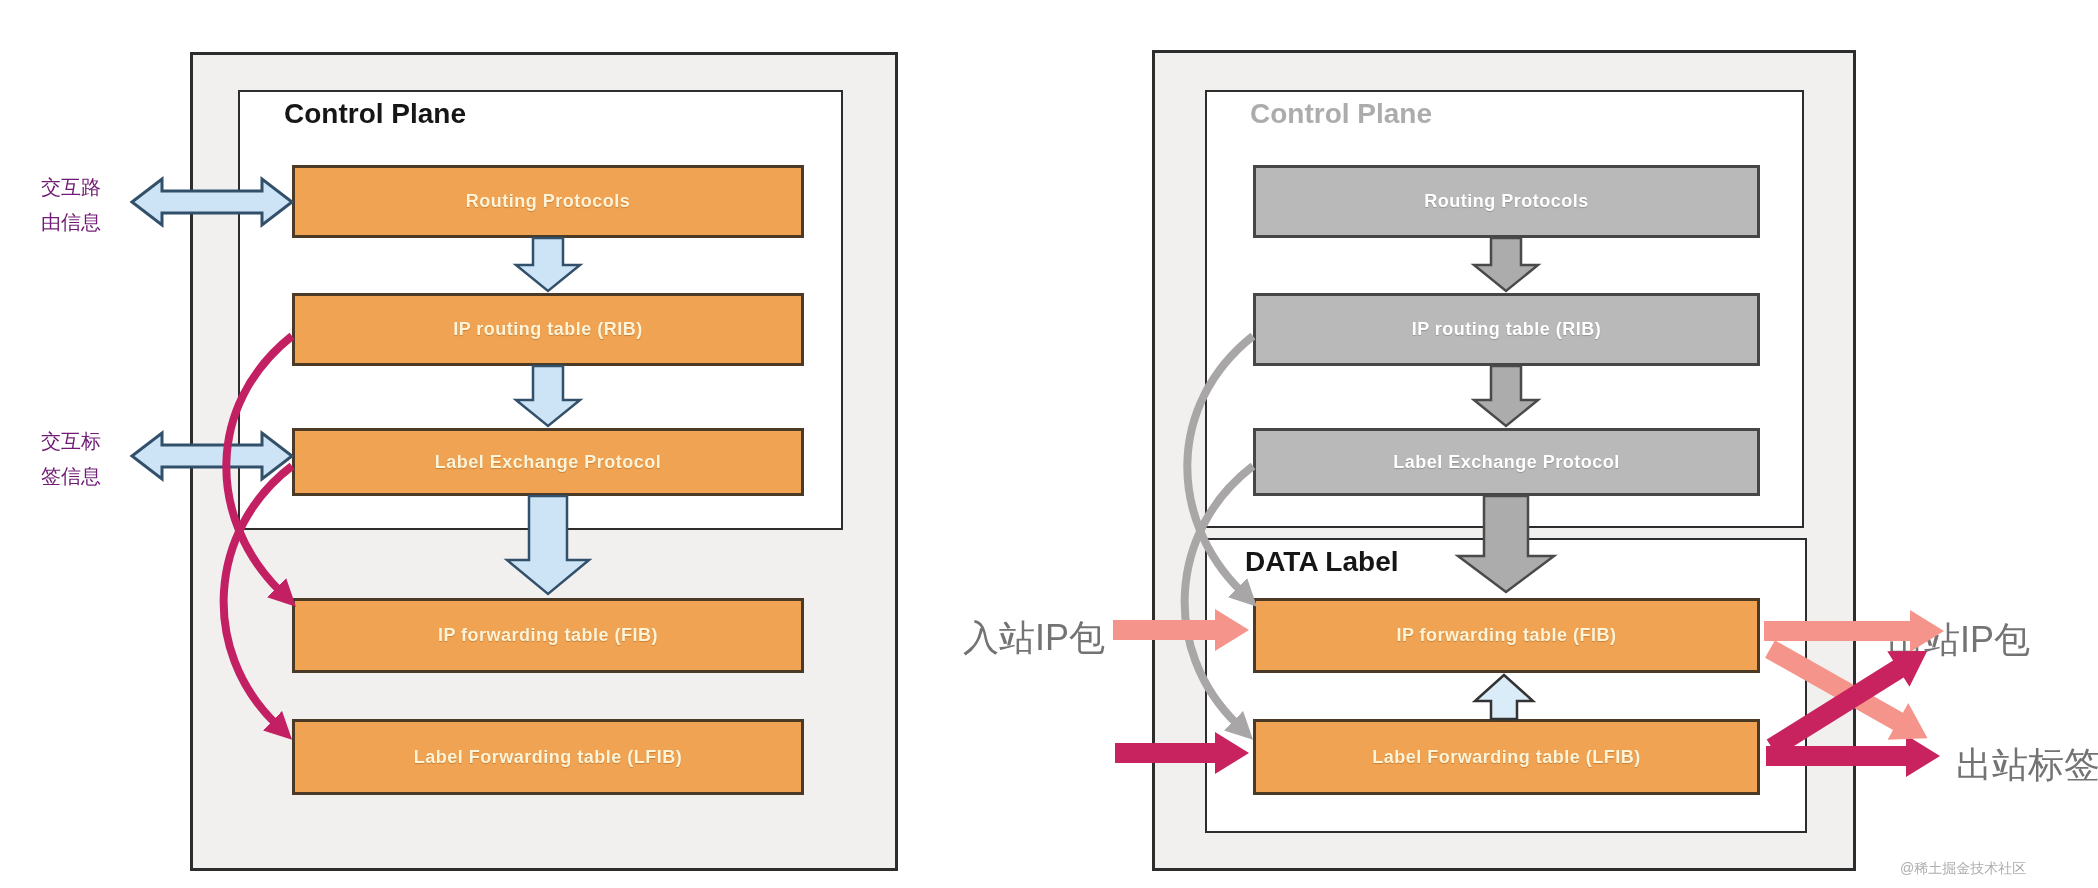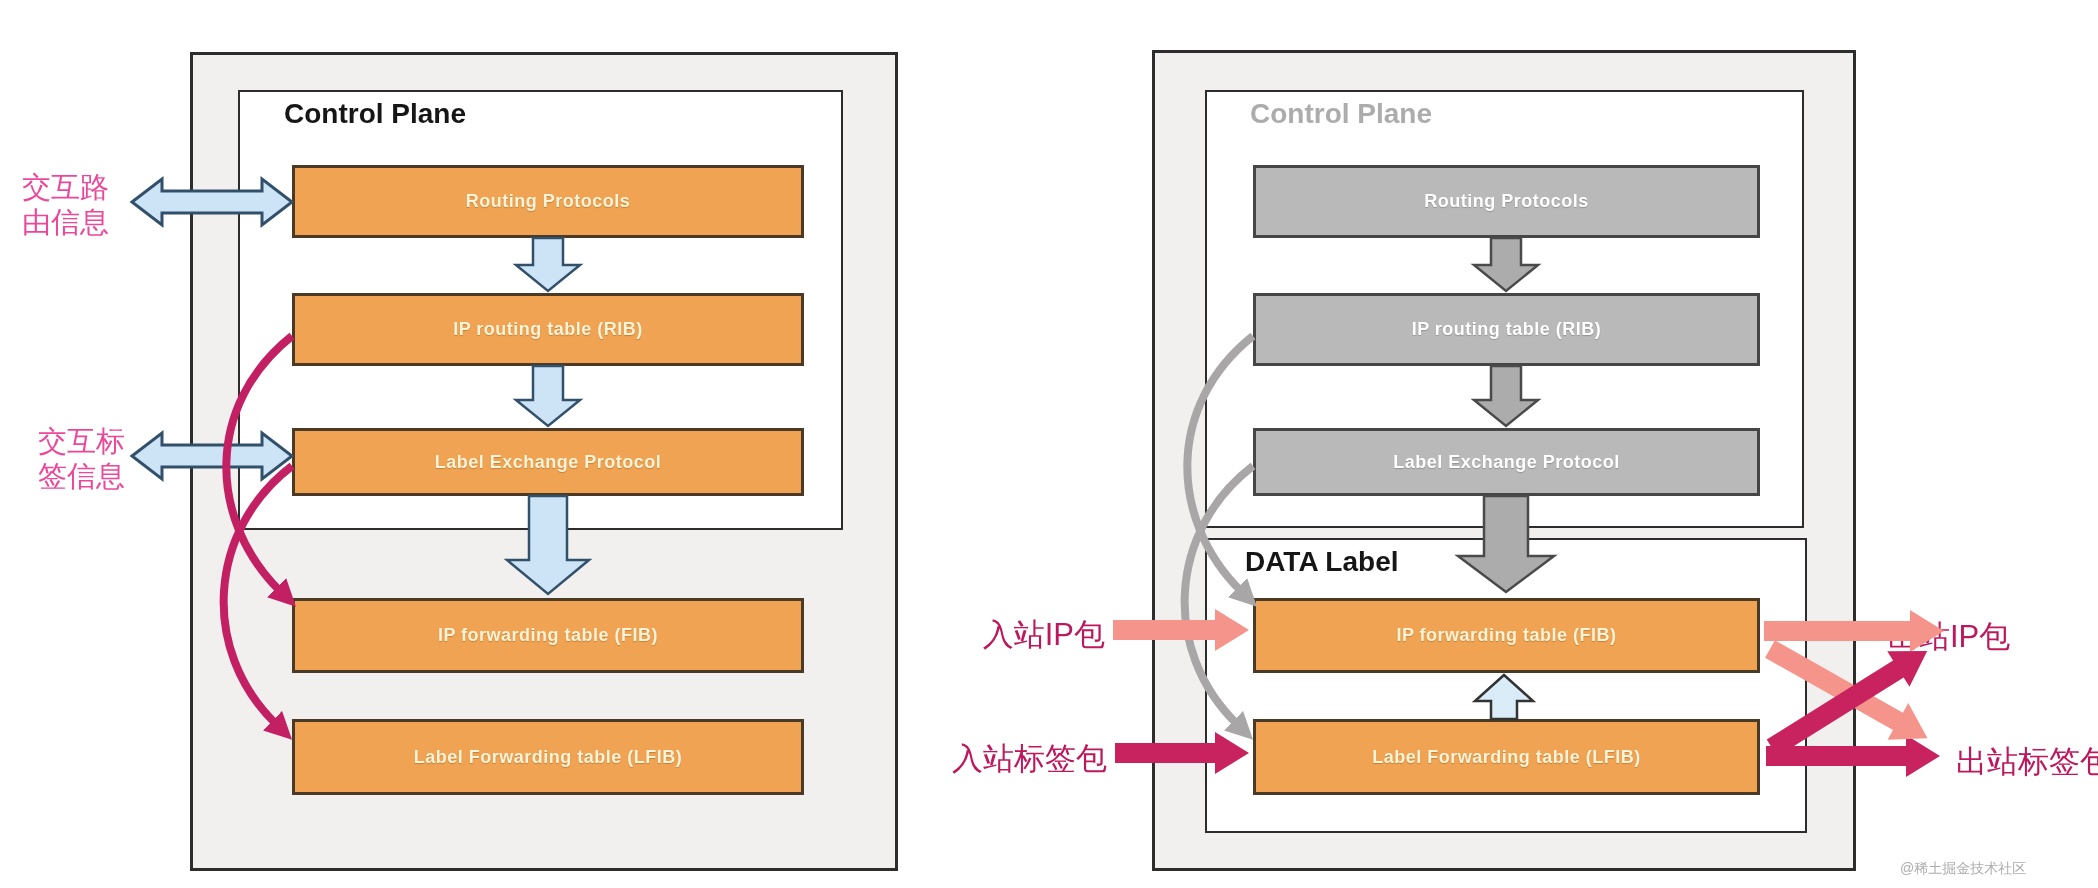--- a/index.html
+++ b/index.html
@@ -11,24 +11,24 @@
   .inner-box{position:absolute;background:#ffffff;border:2px solid #2d2d2d;box-sizing:border-box;}
   .node{
     position:absolute;display:flex;align-items:center;justify-content:center;
     box-sizing:border-box;font-weight:bold;font-size:18px;letter-spacing:.5px;
   }
   .node.orange{background:#f0a353;border:3px solid #4a3a26;color:#fdf3d6;text-shadow:0 1px 1px rgba(120,70,10,.35);}
   .node.grayed{background:#b9b9b9;border:3px solid #464646;color:#ffffff;text-shadow:0 1px 1px rgba(90,90,90,.4);}
   .plane-label{position:absolute;font-weight:bold;font-size:28px;color:#161616;white-space:nowrap;}
   .plane-label.muted{color:#acacac;}
   .side-label{
-    position:absolute;font-size:29px;color:#ec4899;line-height:35px;
-    text-align:left;white-space:nowrap;font-weight:500;
+    position:absolute;font-size:20px;color:#701a75;line-height:35px;
+    text-align:center;white-space:nowrap;font-weight:500;
   }
-  .flow-label{position:absolute;font-size:31px;color:#be185d;white-space:nowrap;font-weight:500;}
+  .flow-label{position:absolute;font-size:36px;color:#737373;white-space:nowrap;font-weight:500;}
   .watermark{position:absolute;font-size:14px;color:#adadad;white-space:nowrap;}
   #arrow-layer{position:absolute;left:0;top:0;pointer-events:none;}
 </style>
 </head>
 <body>
 
 <div id="canvas">
 
   <div class="outer-box" style="left:190px;top:52px;width:708px;height:819px"></div>
   <div class="inner-box" style="left:238px;top:90px;width:605px;height:440px"></div>
@@ -37,39 +37,38 @@
   <div class="node orange" style="left:292px;top:165px;width:512px;height:73px">Routing Protocols</div>
   <div class="node orange" style="left:292px;top:293px;width:512px;height:73px">IP routing table (RIB)</div>
   <div class="node orange" style="left:292px;top:428px;width:512px;height:68px">Label Exchange Protocol</div>
   <div class="node orange" style="left:292px;top:598px;width:512px;height:75px">IP forwarding table (FIB)</div>
   <div class="node orange" style="left:292px;top:719px;width:512px;height:76px">Label Forwarding table (LFIB)</div>
 
   <div class="side-label" style="left:22px;top:170px;width:98px">
     <span>交互路</span><br>
     <span>由信息</span>
   </div>
-  <div class="side-label" style="left:38px;top:424px;width:98px">
+  <div class="side-label" style="left:22px;top:424px;width:98px">
     <span>交互标</span><br>
     <span>签信息</span>
   </div>
 
   <div class="outer-box" style="left:1152px;top:50px;width:704px;height:821px"></div>
   <div class="inner-box" style="left:1205px;top:90px;width:599px;height:438px"></div>
   <div class="inner-box" style="left:1205px;top:538px;width:602px;height:295px"></div>
   <div class="plane-label muted" style="left:1250px;top:98px">Control Plane</div>
   <div class="plane-label" style="left:1245px;top:546px">DATA Label</div>
 
   <div class="node grayed" style="left:1253px;top:165px;width:507px;height:73px">Routing Protocols</div>
   <div class="node grayed" style="left:1253px;top:293px;width:507px;height:73px">IP routing table (RIB)</div>
   <div class="node grayed" style="left:1253px;top:428px;width:507px;height:68px">Label Exchange Protocol</div>
   <div class="node orange" style="left:1253px;top:598px;width:507px;height:75px">IP forwarding table (FIB)</div>
   <div class="node orange" style="left:1253px;top:719px;width:507px;height:76px">Label Forwarding table (LFIB)</div>
 
   <div class="flow-label" style="left:935px;top:614px;width:170px;text-align:right">入站IP包</div>
-  <div class="flow-label" style="left:907px;top:738px;width:200px;text-align:right">入站标签包</div>
   <div class="flow-label" style="left:1888px;top:616px">出站IP包</div>
   <div class="flow-label" style="left:1956px;top:741px">出站标签包</div>
 
   <div class="watermark" style="left:1900px;top:860px">@稀土掘金技术社区</div>
 
   <svg id="arrow-layer" width="2098" height="888" viewBox="0 0 2098 888">
     <defs>
       <marker id="mpink" markerWidth="4" markerHeight="3.4" refX="0.6" refY="1.7" orient="auto" markerUnits="strokeWidth">
         <path d="M0,0 L3.4,1.7 L0,3.4 Z" fill="#c32063"></path>
       </marker>

